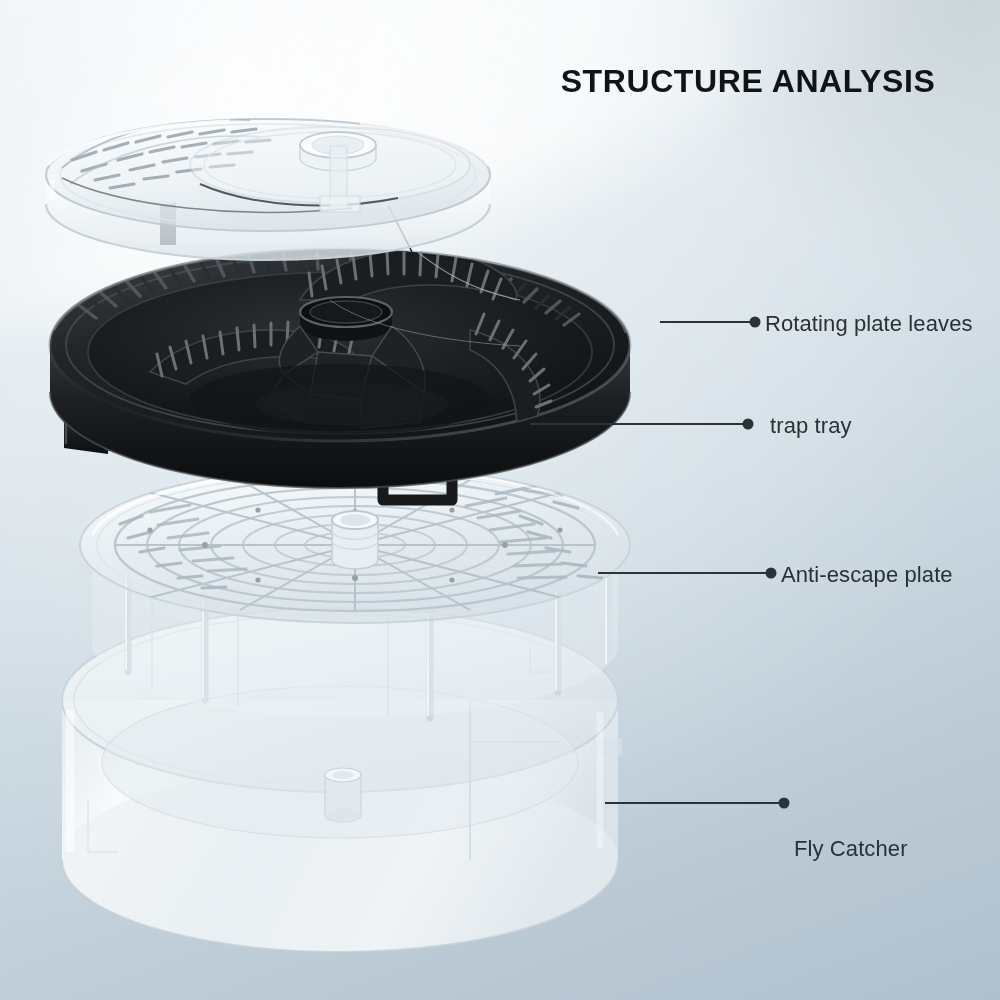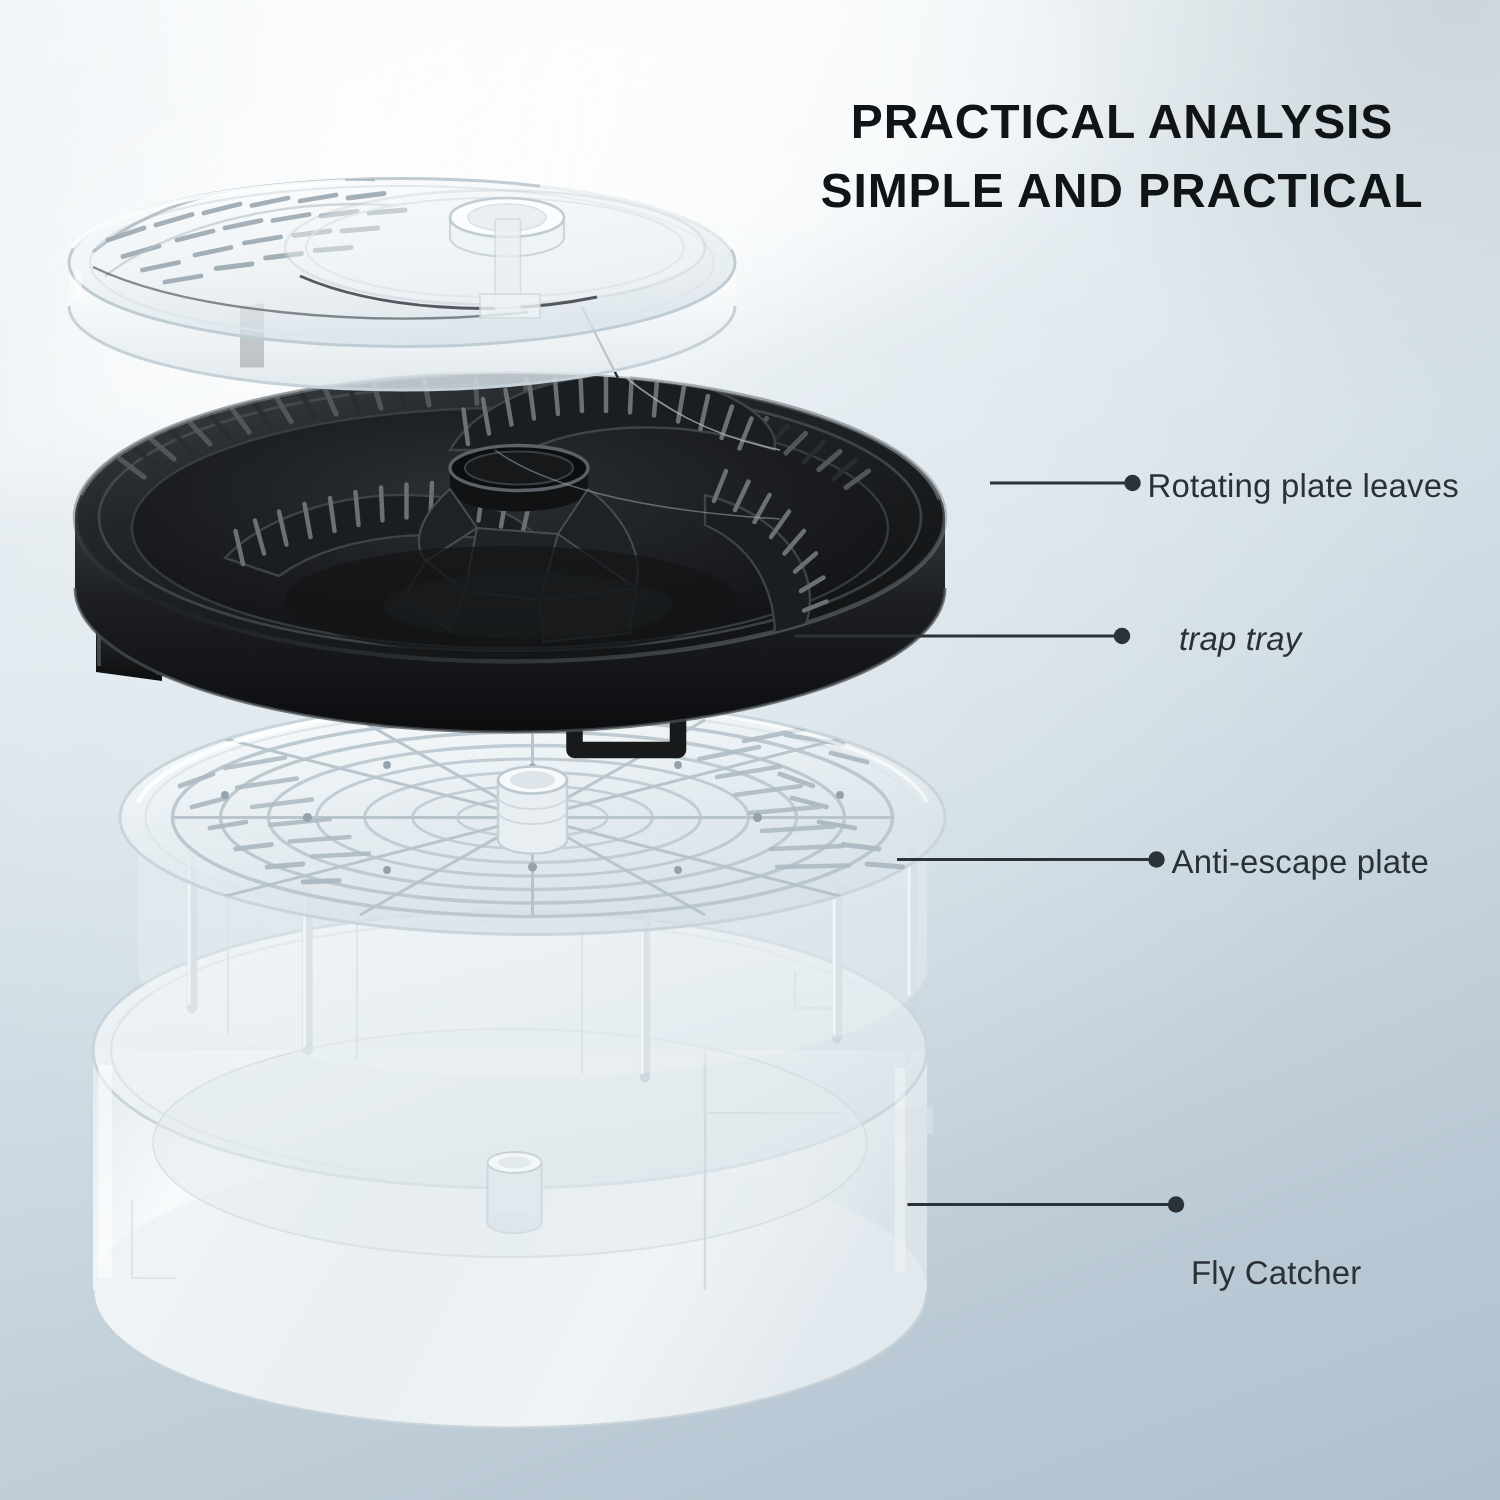--- a/index.html
+++ b/index.html
@@ -477,22 +477,21 @@
     </g>
     <g fill="#2b3238">
       <circle id="dt0" r="5.5" cx="755" cy="322"></circle>
       <circle id="dt1" r="5.5" cx="748" cy="424"></circle>
       <circle id="dt2" r="5.5" cx="771" cy="573"></circle>
       <circle id="dt3" r="5.5" cx="784" cy="803"></circle>
     </g>
   </svg>
 
   <div class="headings">
-    <div class="headline">PRACTICAL ANALYSIS</div>
-    <div class="headline">SIMPLE AND PRACTICAL</div>
+    <div class="headline">STRUCTURE ANALYSIS</div>
   </div>
 
   <div class="callout-label" id="cl0" style="left: 765px; top: 311px;">Rotating plate leaves</div>
-  <div class="callout-label" id="cl1" style="left: 786px; top: 413px; font-style: italic;">trap tray</div>
+  <div class="callout-label" id="cl1" style="left: 770px; top: 413px;">trap tray</div>
   <div class="callout-label" id="cl2" style="left: 781px; top: 562px;">Anti-escape plate</div>
   <div class="callout-label" id="cl3" style="left: 794px; top: 836px;">Fly Catcher</div>
 
 </div>
 
 </body></html>

